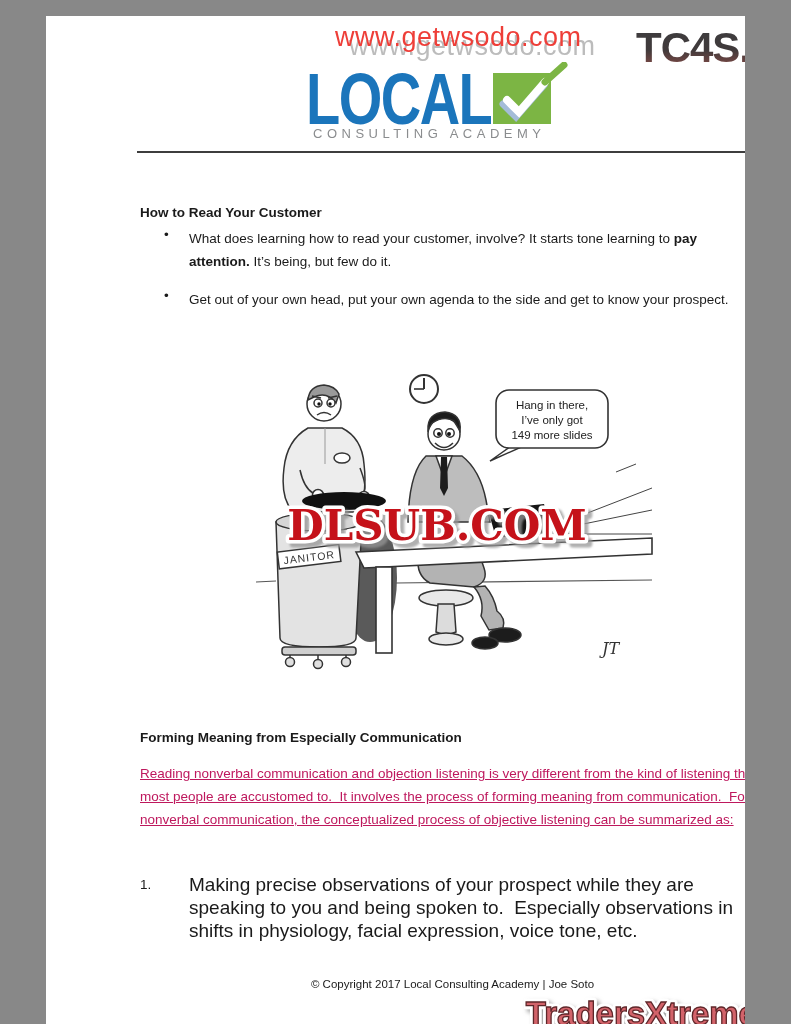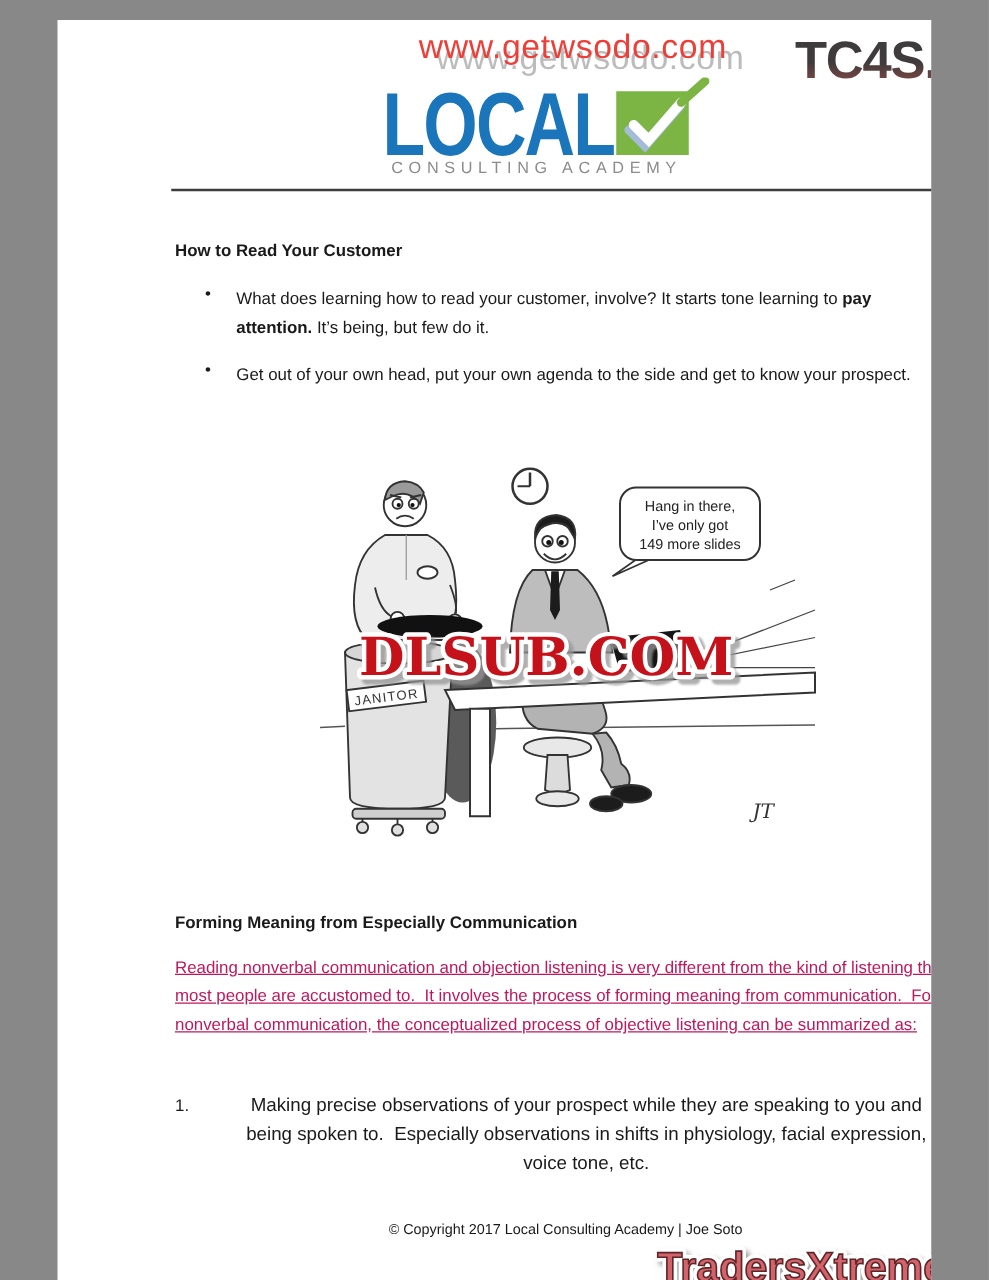--- a/index.html
+++ b/index.html
@@ -28,36 +28,36 @@
   .local-logo { position: absolute; left: 258px; top: 46px; }
   .divider {
     position: absolute; left: 91px; top: 135px;
     width: 612px; height: 2px; background: #3d3d3d;
   }
   
   .h1, .h2 {
     position: absolute; left: 94px; width: 616px;
     font-size: 13.5px; font-weight: bold; color: #1a1a1a;
   }
-  .h1 { top: 177px; }
+  .h1 { top: 189px; }
   .h2 { top: 714px; }
   .bullets { position: absolute; left: 118px; top: 211px; width: 566px; }
   .bullet-item { display: flex; margin-bottom: 15px; }
   .bullet-marker { width: 25px; flex: 0 0 25px; font-size: 13.5px; color: #1a1a1a; }
   .bullet-text { font-size: 13.5px; line-height: 23px; color: #1a1a1a; }
   .bullet-text b { font-weight: bold; }
   .para {
     position: absolute; left: 94px; top: 746px; width: 620px;
     font-size: 13.5px; line-height: 23px; color: #be185d;
     white-space: pre-wrap;
     text-decoration: underline;
   }
   .numbered { position: absolute; left: 94px; top: 857px; width: 616px; display: flex; }
   .num { width: 49px; flex: 0 0 49px; font-size: 13.5px; line-height: 23px; color: #1a1a1a; }
-  .num-text { font-size: 15px; line-height: 23px; color: #1a1a1a; white-space: pre-wrap; width: 560px; text-align: center; }
+  .num-text { font-size: 19px; line-height: 23px; color: #1a1a1a; white-space: pre-wrap; width: 560px; }
   
   .cartoon { position: absolute; left: 210px; top: 344px; }
   .dlsub { position: absolute; left: 226px; top: 480px; }
   
   .copyright {
     position: absolute; left: 11px; top: 962px; width: 791px;
     text-align: center; font-size: 11.5px; color: #1a1a1a;
   }
   .traders { position: absolute; left: 478px; top: 973px; }
 </style>

